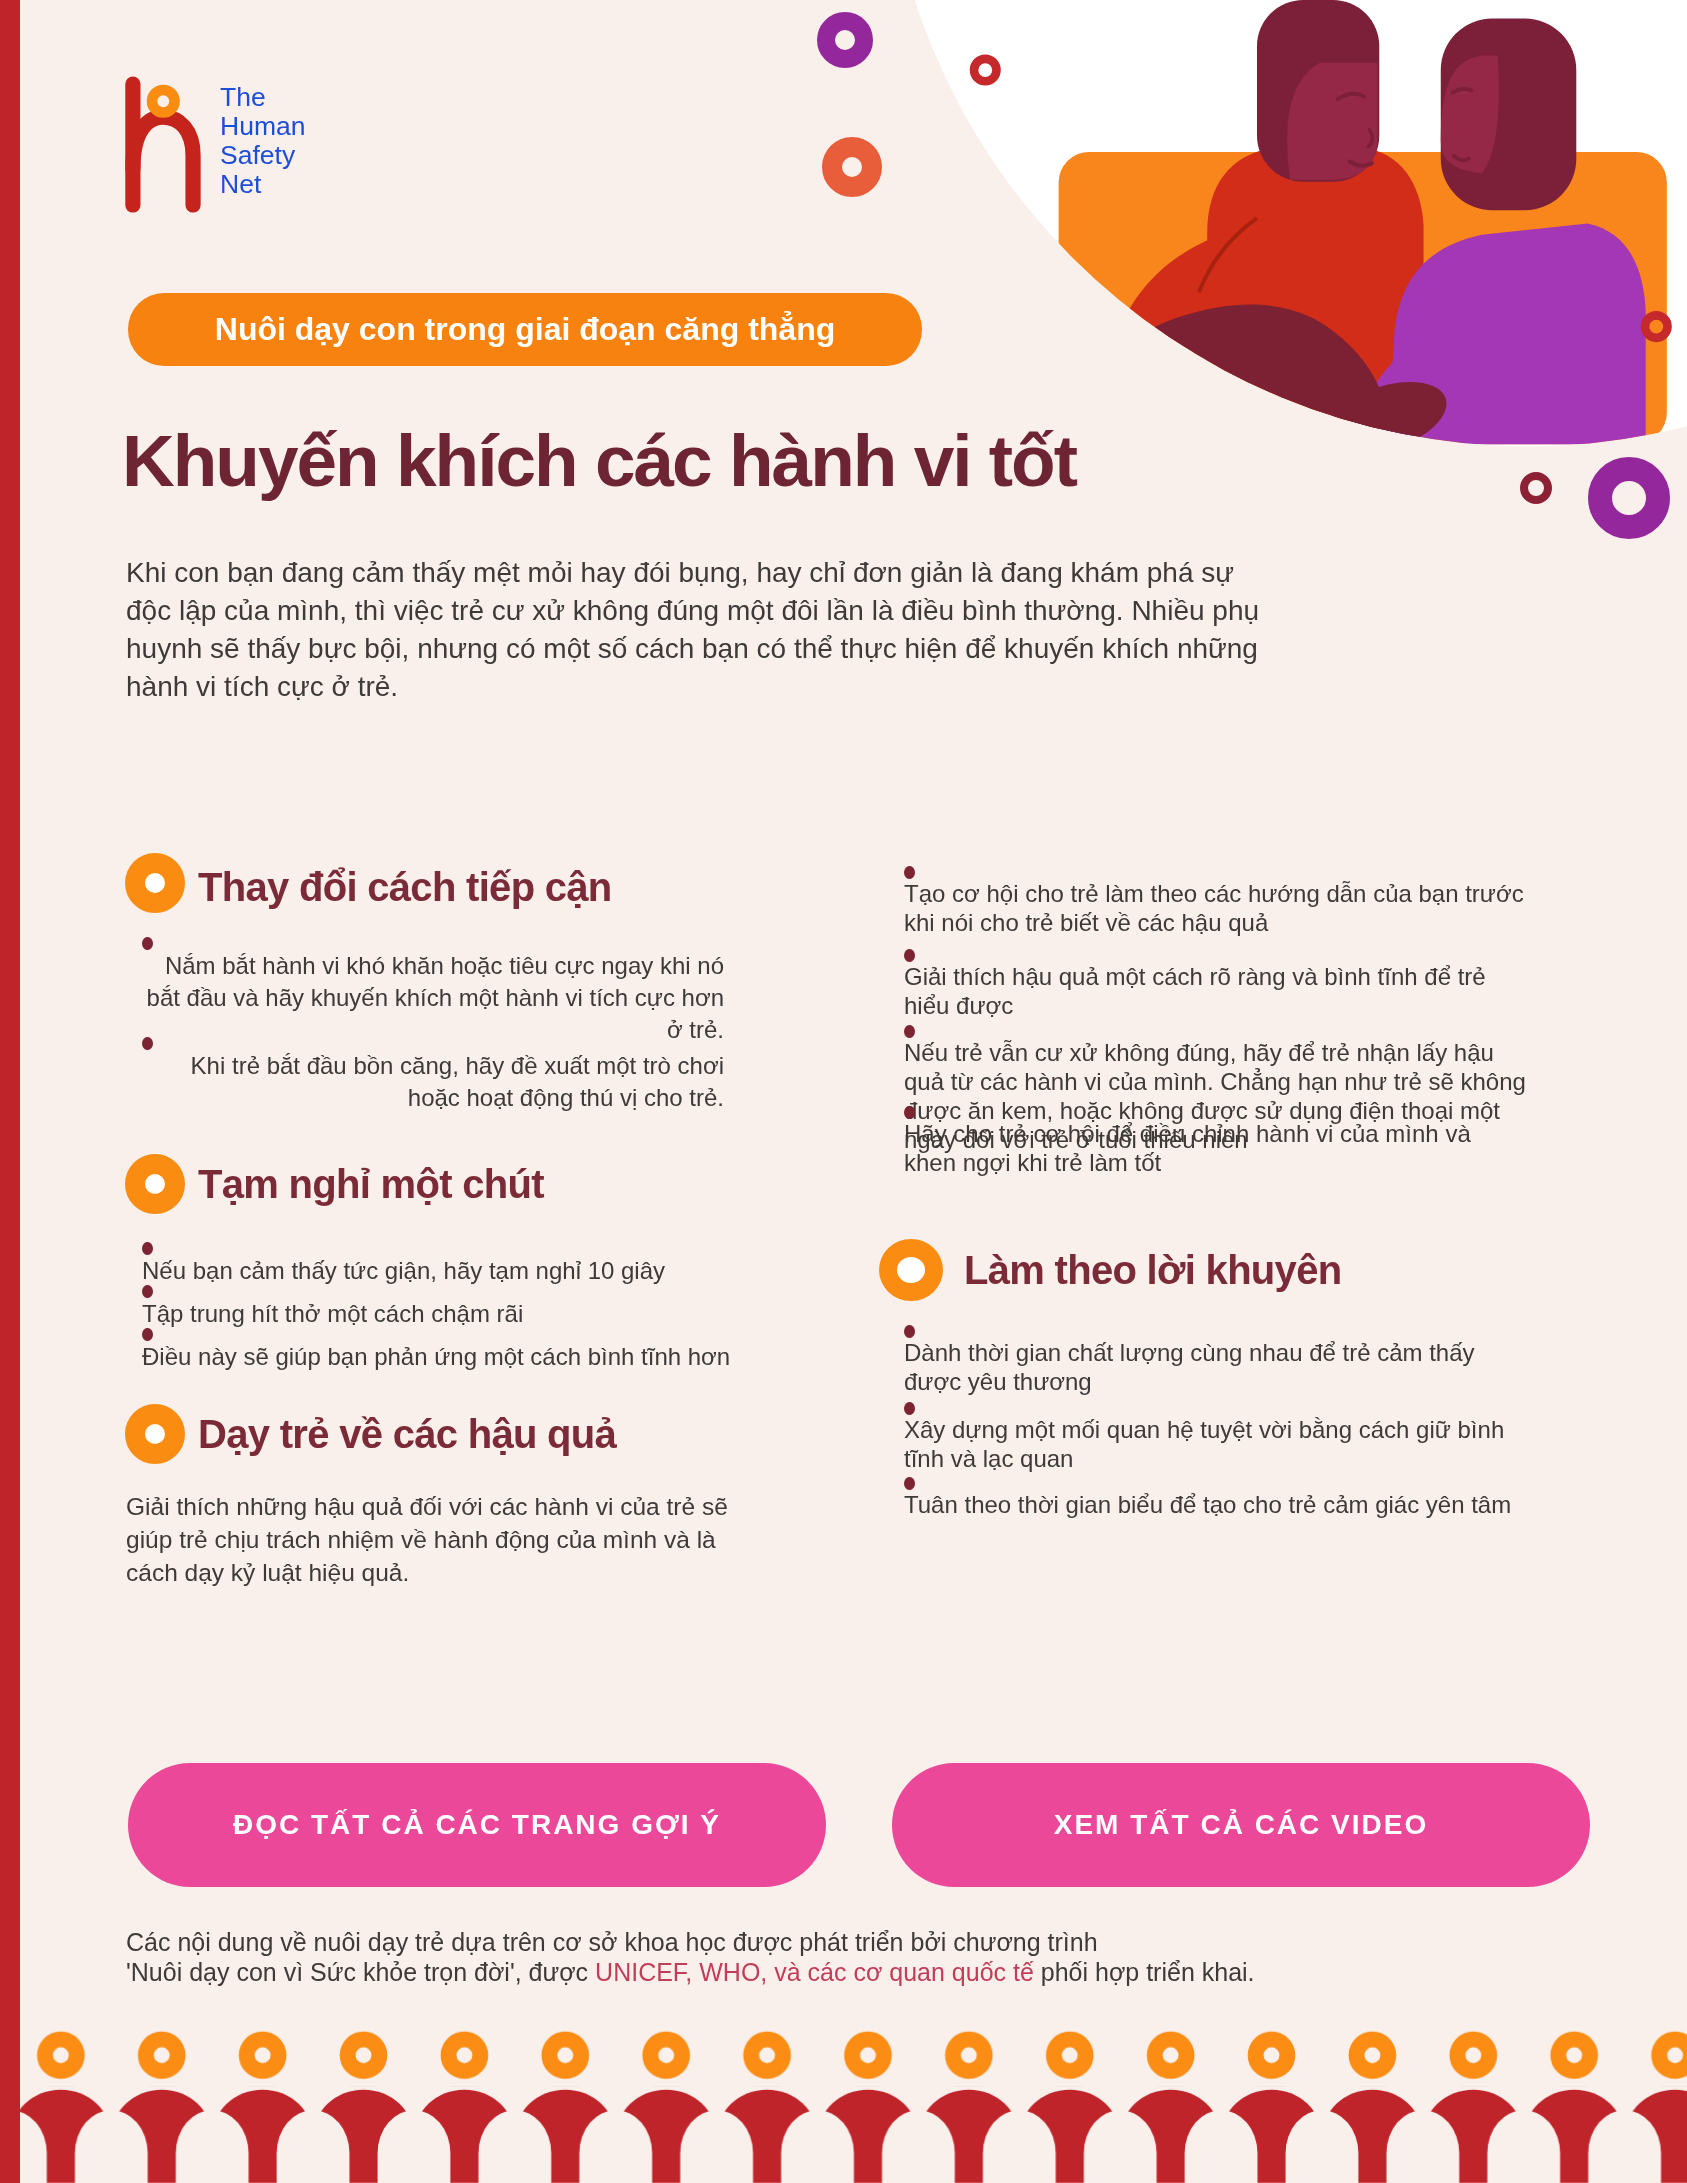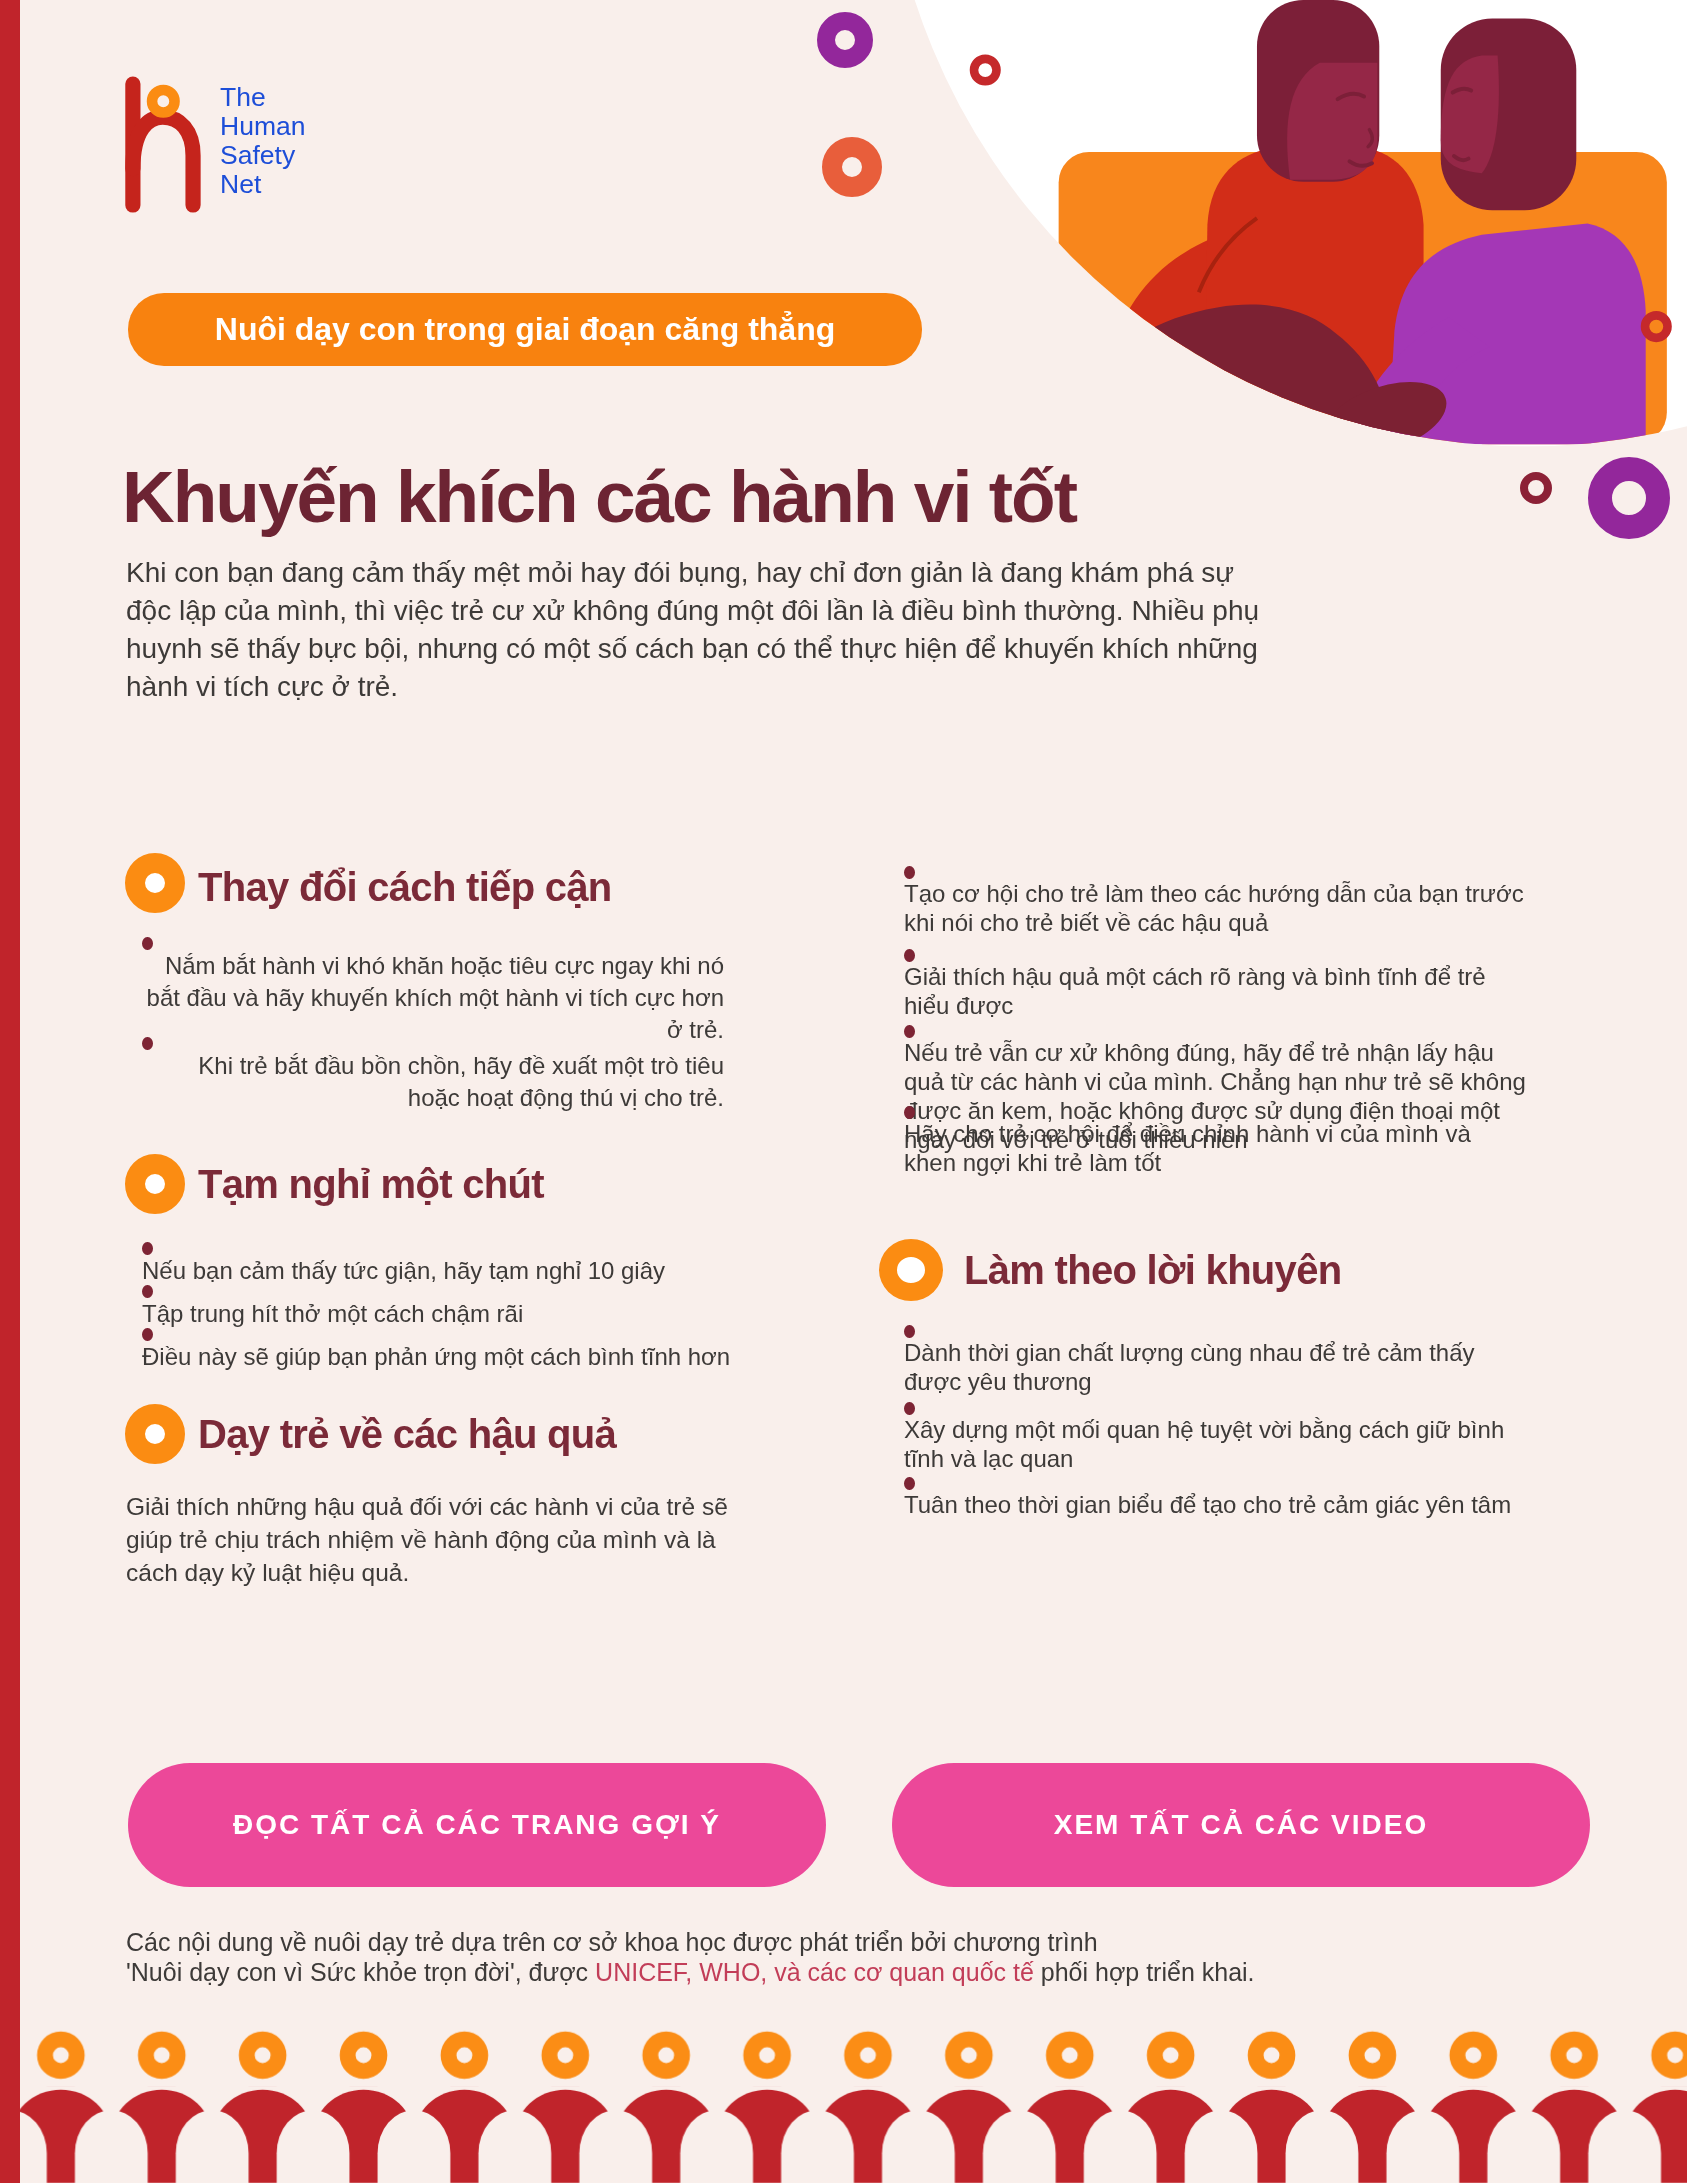--- a/index.html
+++ b/index.html
@@ -19,21 +19,21 @@
   
   .badge{
     left:128px;top:293px;width:794px;height:73px;border-radius:36px;
     background:#f8820f;color:#ffffff;font-weight:bold;font-size:32px;
     display:flex;align-items:center;justify-content:center;z-index:3;
   }
 
   
   .h1{
     left:122px;top:417px;font-size:73px;line-height:87px;font-weight:bold;
-    color:#6d2433;letter-spacing:-2px;z-index:3;margin-top:36px;
+    color:#6d2433;letter-spacing:-2px;z-index:3;
   }
 
   .intro{left:126px;top:554px;width:1151px;font-size:28px;line-height:38px;color:#3d3a38;}
 
   
   .sec-icon{
     width:60px;height:60px;border-radius:50%;
     border:20px solid #fb8c12;background:#ffffff;box-sizing:border-box;
   }
   .sec-icon.big{width:64px;height:62px;border-width:18.5px;}
@@ -133,21 +133,21 @@
 
   <div class="abs sec-icon" style="left:125px;top:853px"></div>
   <div class="abs sec-h nw" style="left:198px;top:863px">Thay đổi cách tiếp cận</div>
 
   <div class="bullet lcol" style="top:928px">
     <span class="dot"></span>
     <div class="btxt">Nắm bắt hành vi khó khăn hoặc tiêu cực ngay khi nó bắt đầu và hãy khuyến khích một hành vi tích cực hơn ở trẻ.</div>
   </div>
   <div class="bullet lcol" style="top:1028px">
     <span class="dot"></span>
-    <div class="btxt">Khi trẻ bắt đầu bồn chồn, hãy đề xuất một trò tiêu hoặc hoạt động thú vị cho trẻ.</div>
+    <div class="btxt">Khi trẻ bắt đầu bồn căng, hãy đề xuất một trò chơi hoặc hoạt động thú vị cho trẻ.</div>
   </div>
 
   <div class="abs sec-icon" style="left:125px;top:1154px"></div>
   <div class="abs sec-h nw" style="left:198px;top:1160px">Tạm nghỉ một chút</div>
 
   <div class="bullet lcol" style="top:1233px">
     <span class="dot"></span>
     <div class="btxt nw">Nếu bạn cảm thấy tức giận, hãy tạm nghỉ 10 giây</div>
   </div>
   <div class="bullet lcol" style="top:1276px">

